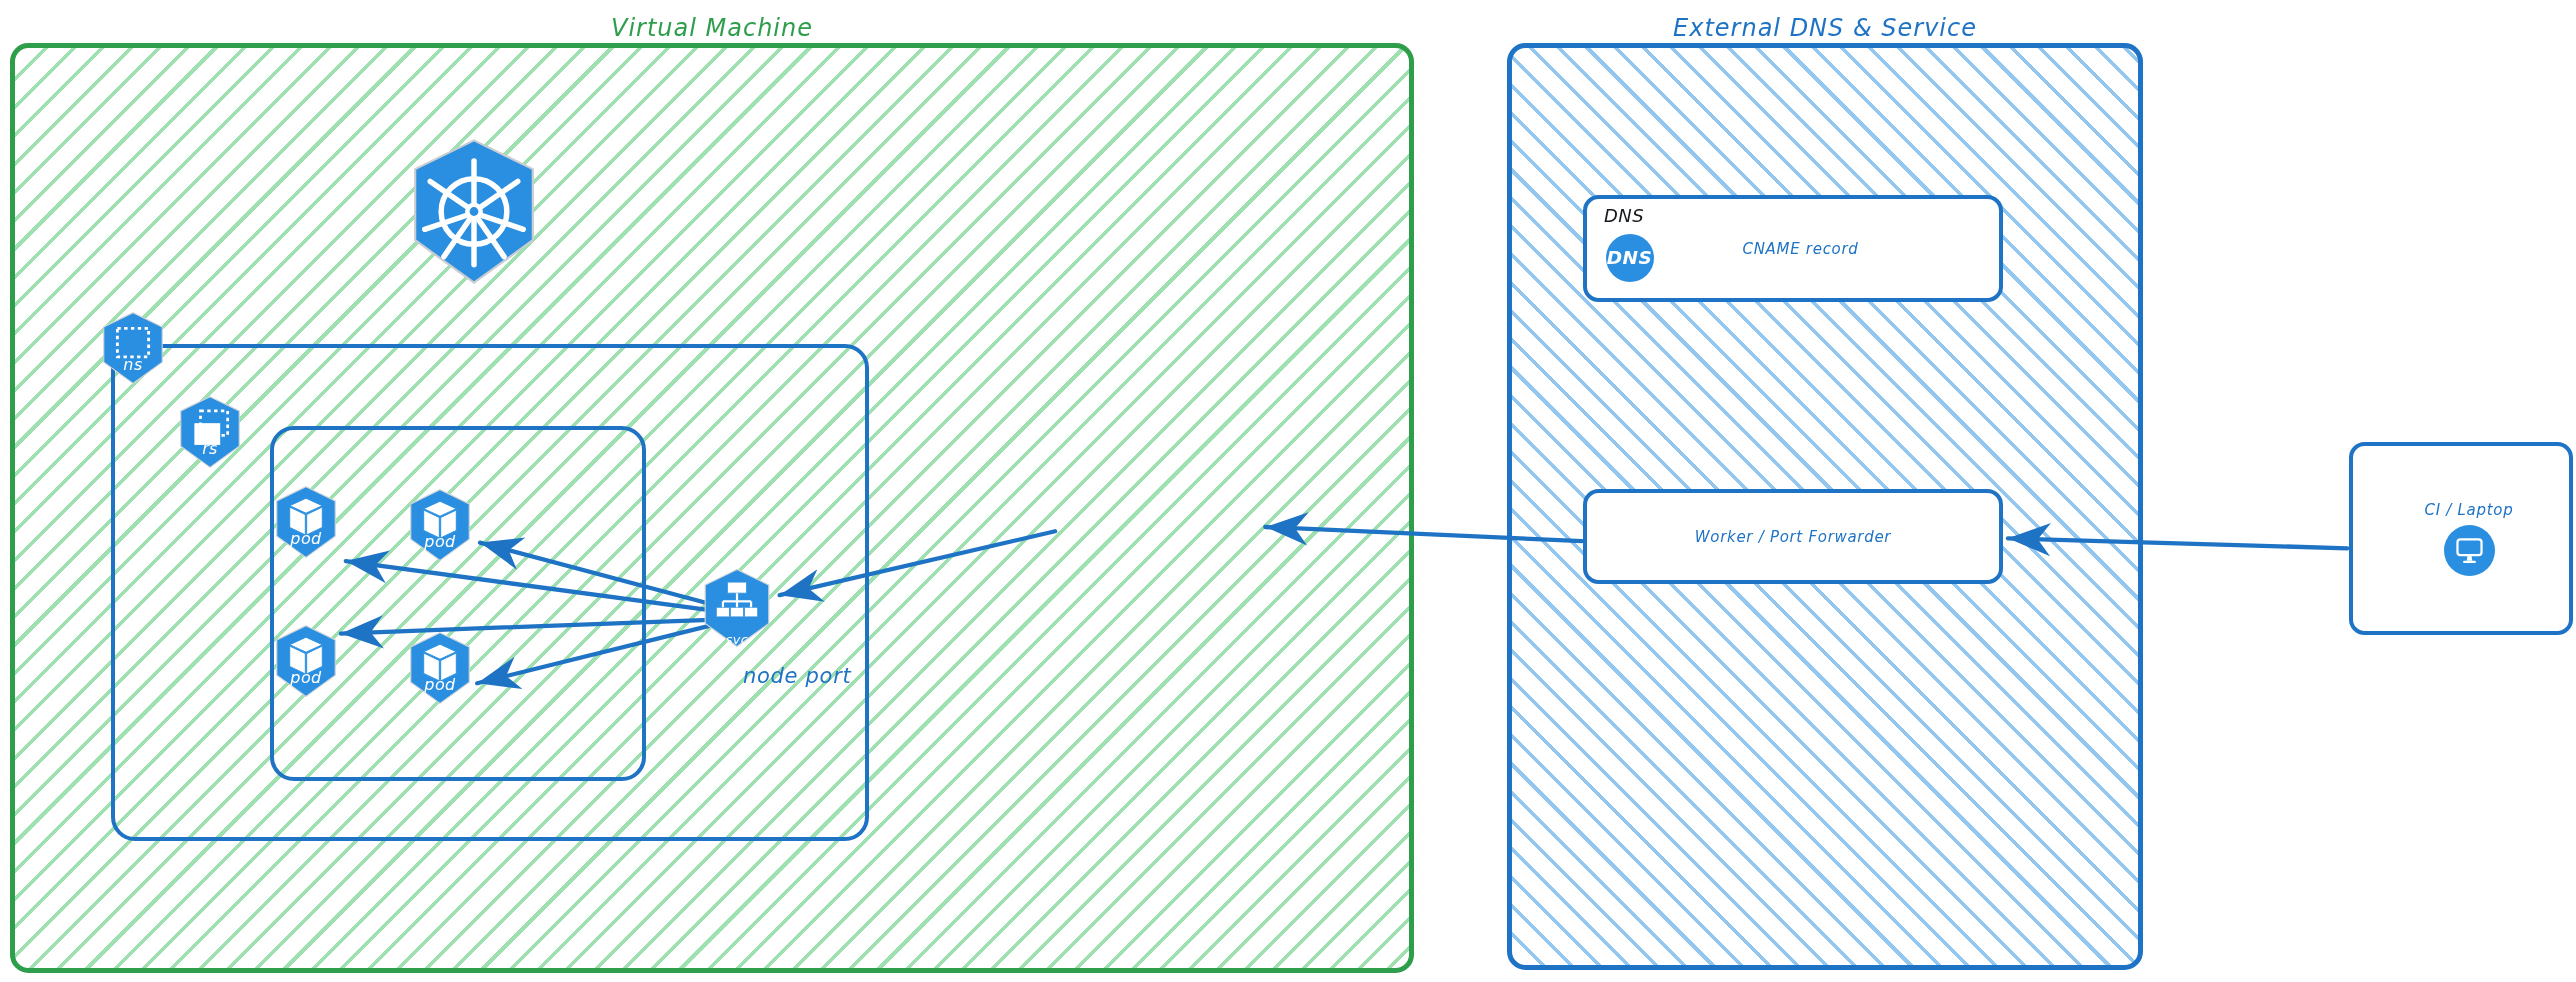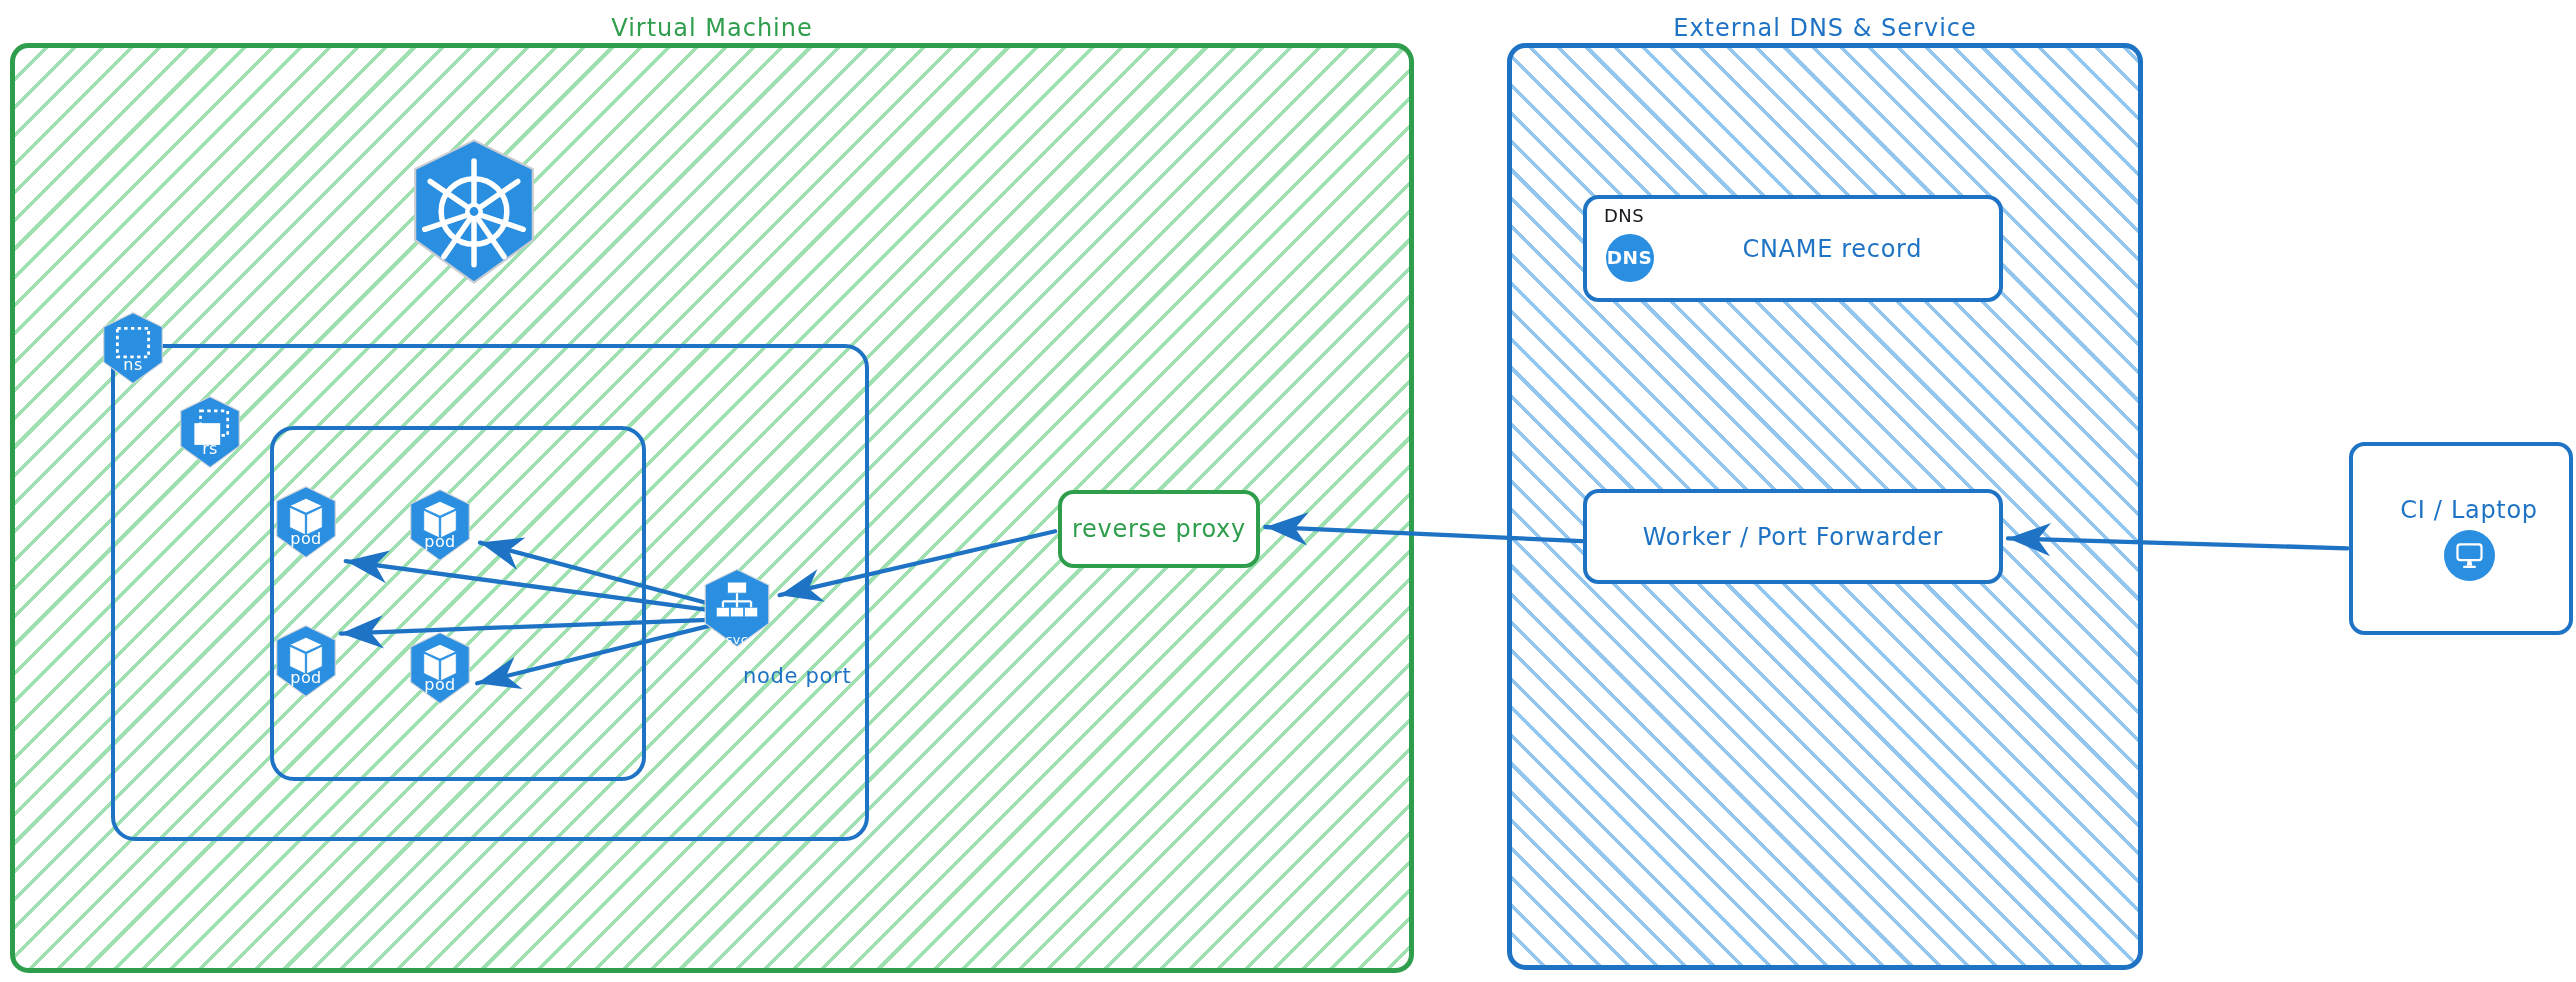--- a/index.html
+++ b/index.html
@@ -9,20 +9,21 @@
   }
   body {
     font-family: "DejaVu Sans", sans-serif;
   }
   #stage {
     position: relative;
     width: 2576px;
     height: 983px;
     background: #ffffff;
     overflow: hidden;
+    font-style: italic;
   }
   
   .group {
     position: absolute;
     border-radius: 18.5px;
     box-sizing: border-box;
   }
   .group.vm {
     left: 10px; top: 43px;
     width: 1404px; height: 930px;
@@ -71,21 +72,21 @@
   .nodebox {
     position: absolute;
     box-sizing: border-box;
     border-radius: 15.6px;
     background: #ffffff;
     display: flex;
     align-items: center;
     justify-content: center;
   }
   .nodebox .nb-label {
-    font-size: 24px;
+    font-size: 15px;
     letter-spacing: 0.7px;
     white-space: nowrap;
   }
   .nodebox.green { border: 4.3px solid #2e9e4c; }
   .nodebox.green .nb-label { color: #2e9e4c; }
   .nodebox.blue  { border: 4.3px solid #1f73c4; }
   .nodebox.blue  .nb-label { color: #1f73c4; }
 
   #reverse-proxy { left: 1058px; top: 490px; width: 202px; height: 78px; }
   #dns-record    { left: 1583px; top: 195px; width: 420px; height: 107px; flex-direction: row; justify-content: flex-start; gap: 44px; }
@@ -301,23 +302,20 @@
         <line x1="31" y1="44" x2="31" y2="52"></line>
         <line x1="50" y1="44" x2="50" y2="52"></line>
         <line x1="69" y1="44" x2="69" y2="52"></line>
       </g>
     </svg>
     <div class="hexlabel">svc</div>
   </div>
 
   <div class="freelabel" id="node-port-label">node port</div>
 
-  <div class="nodebox green" id="reverse-proxy">
-    <span class="nb-label">reverse proxy</span>
-  </div>
 
   <div class="nodebox blue" id="dns-record">
     <span class="dns-tag">DNS</span>
     <span class="dns-circle">DNS</span>
     <span class="nb-label">CNAME record</span>
   </div>
 
   <div class="nodebox blue" id="worker-box">
     <span class="nb-label">Worker / Port Forwarder</span>
   </div>

